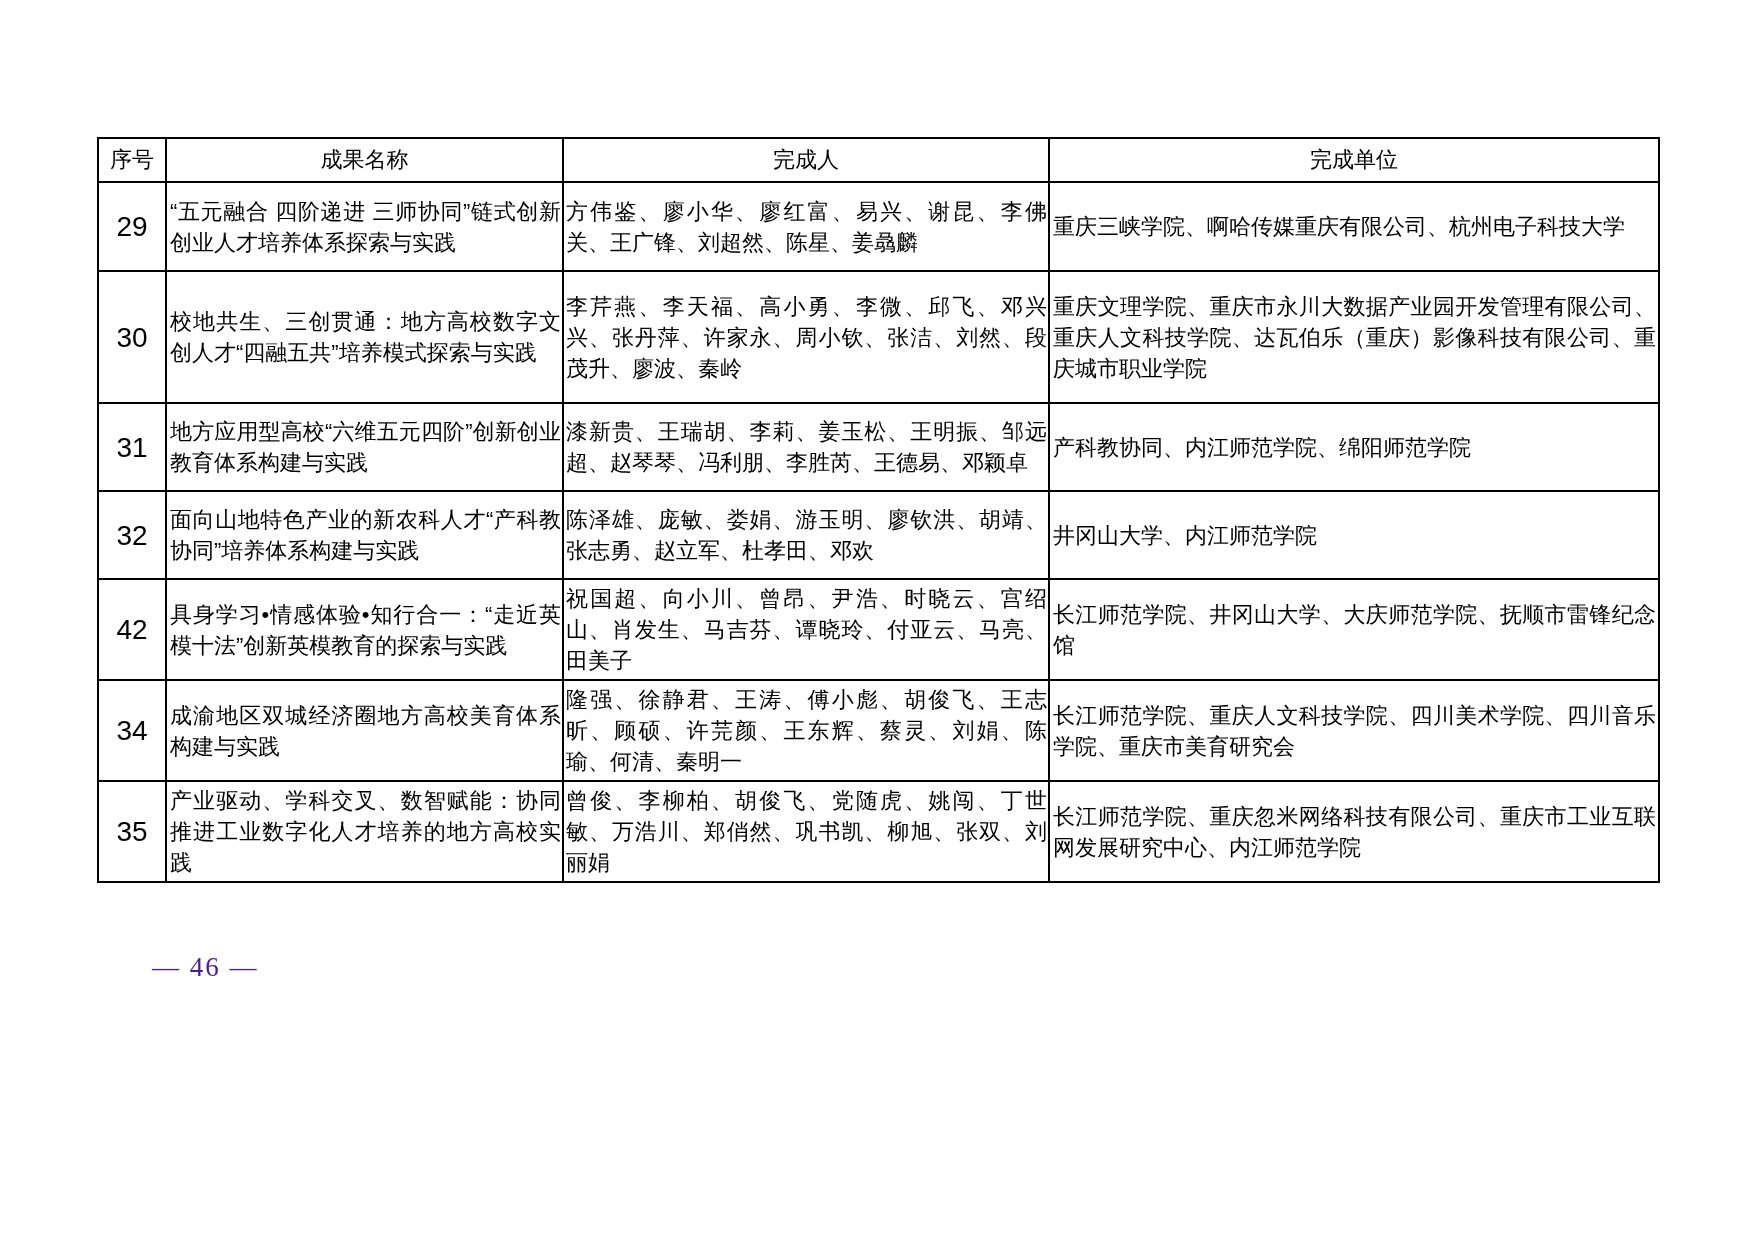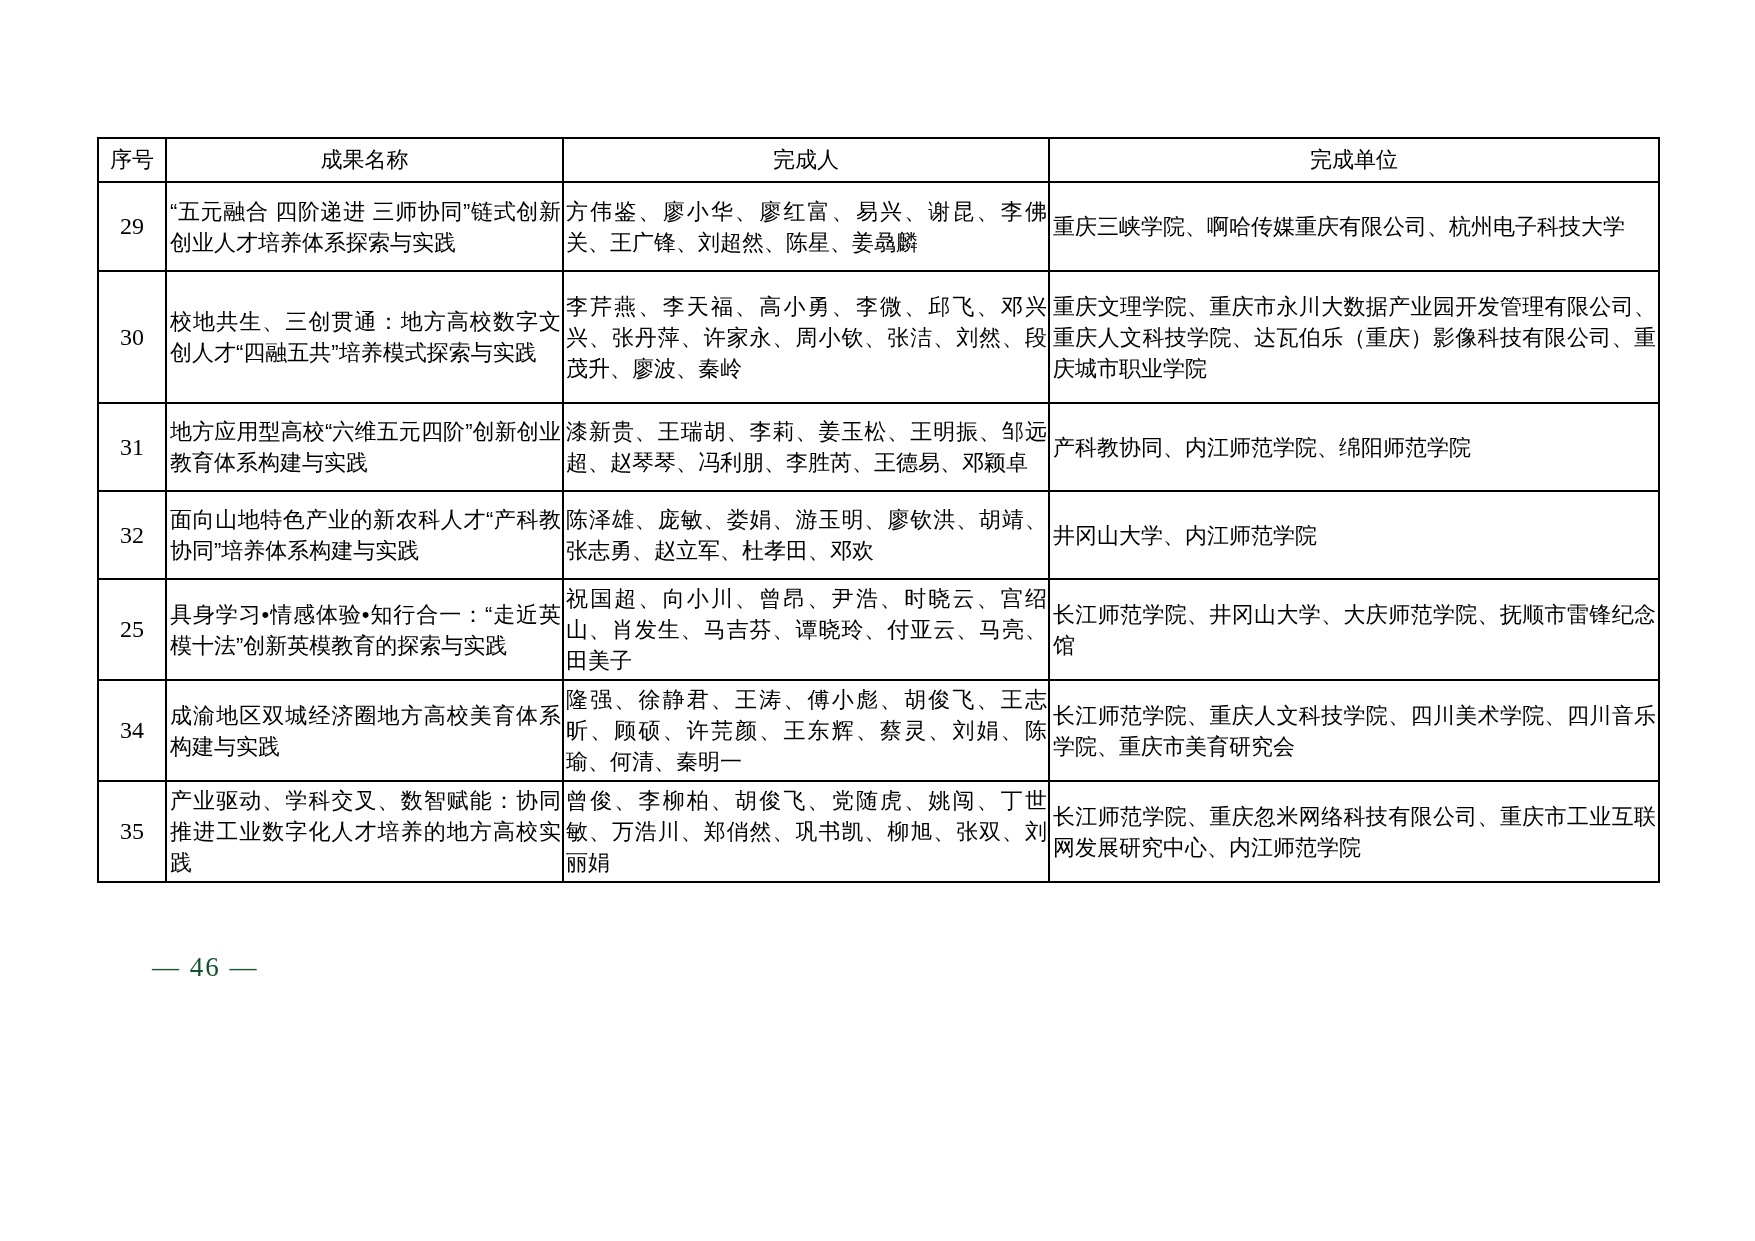--- a/index.html
+++ b/index.html
@@ -43,22 +43,22 @@
     padding: 0 2px;
   }
   .doc-table td {
     font-size: 22px;
     line-height: 31px;
     vertical-align: middle;
     padding: 3px 2px;
   }
   td.col-no {
     text-align: center;
-    font-family: Liberation Serif, serif;
-    font-size: 24px;
+    font-family: Liberation Sans, sans-serif;
+    font-size: 28px;
   }
   td.col-name, td.col-people, td.col-units {
     text-align: justify;
     text-justify: inter-ideograph;
   }
   td.col-name { padding-left: 3px; padding-right: 1px; margin-top: 12px; }
   td.col-people { padding-left: 2px; padding-right: 1px; }
   td.col-units { padding-left: 3px; padding-right: 2px; }
 
   
@@ -71,21 +71,21 @@
   tbody tr:nth-child(7) td { height: 93px; }
   tbody tr:nth-child(8) td { height: 64px; }
 
   .page-number {
     position: absolute;
     left: 152px;
     top: 952px;
     font-family: "Liberation Serif", "DejaVu Serif", serif;
     font-size: 27px;
     letter-spacing: 2px;
-    color: #14532d;
+    color: #4c1d95;
   }
 </style>
 </head>
 <body>
 
 <div class="page">
 
   <div class="doc-table-wrap">
     <table class="doc-table">
       <colgroup>
@@ -121,21 +121,21 @@
     <td class="col-people">漆新贵、王瑞胡、李莉、姜玉松、王明振、邹远超、赵琴琴、冯利朋、李胜芮、王德易、邓颖卓</td>
     <td class="col-units">产科教协同、内江师范学院、绵阳师范学院</td>
   </tr>
           <tr>
     <td class="col-no">32</td>
     <td class="col-name">面向山地特色产业的新农科人才“产科教协同”培养体系构建与实践</td>
     <td class="col-people">陈泽雄、庞敏、娄娟、游玉明、廖钦洪、胡靖、张志勇、赵立军、杜孝田、邓欢</td>
     <td class="col-units">井冈山大学、内江师范学院</td>
   </tr>
           <tr>
-    <td class="col-no">25</td>
+    <td class="col-no">42</td>
     <td class="col-name">具身学习•情感体验•知行合一：“走近英模十法”创新英模教育的探索与实践</td>
     <td class="col-people">祝国超、向小川、曾昂、尹浩、时晓云、宫绍山、肖发生、马吉芬、谭晓玲、付亚云、马亮、田美子</td>
     <td class="col-units">长江师范学院、井冈山大学、大庆师范学院、抚顺市雷锋纪念馆</td>
   </tr>
           <tr>
     <td class="col-no">34</td>
     <td class="col-name">成渝地区双城经济圈地方高校美育体系构建与实践</td>
     <td class="col-people">隆强、徐静君、王涛、傅小彪、胡俊飞、王志昕、顾硕、许芫颜、王东辉、蔡灵、刘娟、陈瑜、何清、秦明一</td>
     <td class="col-units">长江师范学院、重庆人文科技学院、四川美术学院、四川音乐学院、重庆市美育研究会</td>
   </tr>

